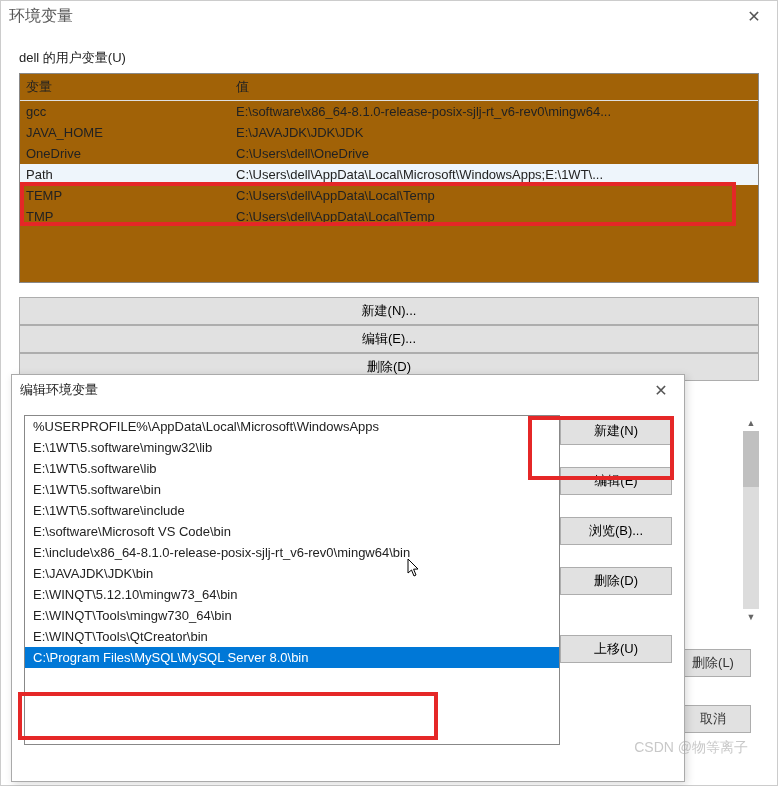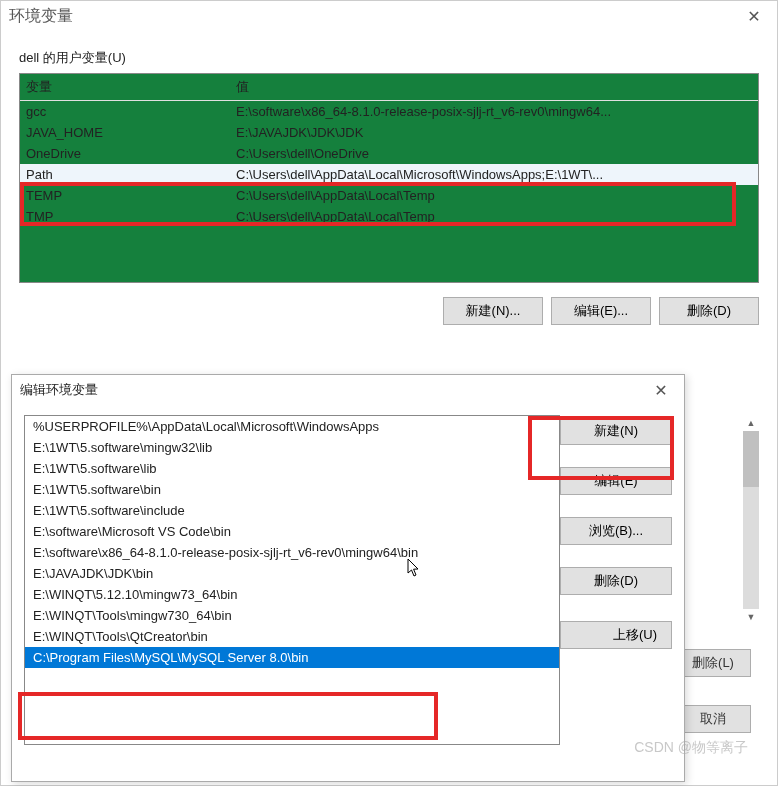--- a/index.html
+++ b/index.html
@@ -31,32 +31,32 @@
     }
     .titlebar .title { flex: 1; color: #555; font-size: 16px; }
     .close-x { width: 30px; text-align: center; color: #555; font-size: 16px; }
     .group {
       margin: 18px 18px 0 18px;
       position: relative;
     }
     .group-label { color: #222; font-size: 13px; margin-bottom: 6px; }
     .listview {
       border: 1px solid #888;
-      background: #15803d;
+      background: #a16207;
       height: 210px;
       overflow: hidden;
     }
     .headers { display: flex; border-bottom: 1px solid #e0e0e0; padding: 4px 6px; color: #222; }
     .headers .col1 { width: 210px; }
     .headers .col2 { flex: 1; }
     .row { display: flex; padding: 3px 6px; color: #222; font-size: 13px; }
     .row .col1 { width: 210px; white-space: nowrap; overflow: hidden; }
     .row .col2 { flex: 1; white-space: nowrap; overflow: hidden; text-overflow: ellipsis; }
     .row.selected { background: #eef5fb; justify-content: center; }
-    .btn-row { display: flex; justify-content: flex-end; gap: 8px; margin: 14px 18px 8px 18px; }
+    .btn-row { display: flex; justify-content: flex-end; margin: 14px 18px 8px 18px; flex-direction: column; }
     button.btn {
       min-width: 100px; height: 28px;
       background: #e1e1e1; border: 1px solid #adadad;
       font-size: 13px; color: #000;
       padding: 0 14px;
     }
     
     .callout { position: absolute; border: 4px solid #e52727; pointer-events: none; }
 
     
@@ -172,33 +172,33 @@
     <div class="close-x">✕</div>
   </div>
   <div class="edit-body">
     <div class="path-list">
       <div class="path-item">%USERPROFILE%\AppData\Local\Microsoft\WindowsApps</div>
       <div class="path-item">E:\1WT\5.software\mingw32\lib</div>
       <div class="path-item">E:\1WT\5.software\lib</div>
       <div class="path-item">E:\1WT\5.software\bin</div>
       <div class="path-item">E:\1WT\5.software\include</div>
       <div class="path-item">E:\software\Microsoft VS Code\bin</div>
-      <div class="path-item">E:\software\x86_64-8.1.0-release-posix-sjlj-rt_v6-rev0\mingw64\bin</div>
+      <div class="path-item">E:\include\x86_64-8.1.0-release-posix-sjlj-rt_v6-rev0\mingw64\bin</div>
       <div class="path-item">E:\JAVAJDK\JDK\bin</div>
       <div class="path-item">E:\WINQT\5.12.10\mingw73_64\bin</div>
       <div class="path-item">E:\WINQT\Tools\mingw730_64\bin</div>
       <div class="path-item">E:\WINQT\Tools\QtCreator\bin</div>
       <div class="path-item selected">C:\Program Files\MySQL\MySQL Server 8.0\bin</div>
     </div>
     <div class="side-btns">
       <button class="btn">新建(N)</button>
       <button class="btn">编辑(E)</button>
       <button class="btn">浏览(B)...</button>
       <button class="btn">删除(D)</button>
-      <button class="btn" style="margin-top:4px;text-align:right;">上移(U)</button>
+      <button class="btn" style="margin-top:18px;">上移(U)</button>
     </div>
   </div>
 </div>
 
 <div class="callout" style="top:416px; left:528px; width:146px; height:64px;"></div>
 <div class="callout" style="top:692px; left:18px; width:420px; height:48px;"></div>
 
 <div class="cursor" style="top:558px; left:407px;">
   <svg viewBox="0 0 14 20">
       <path d="M1 1 L1 15 L4.5 12 L7 18 L9 17 L6.6 11.2 L11 11 Z" fill="#fff" stroke="#000" stroke-width="1"></path>

